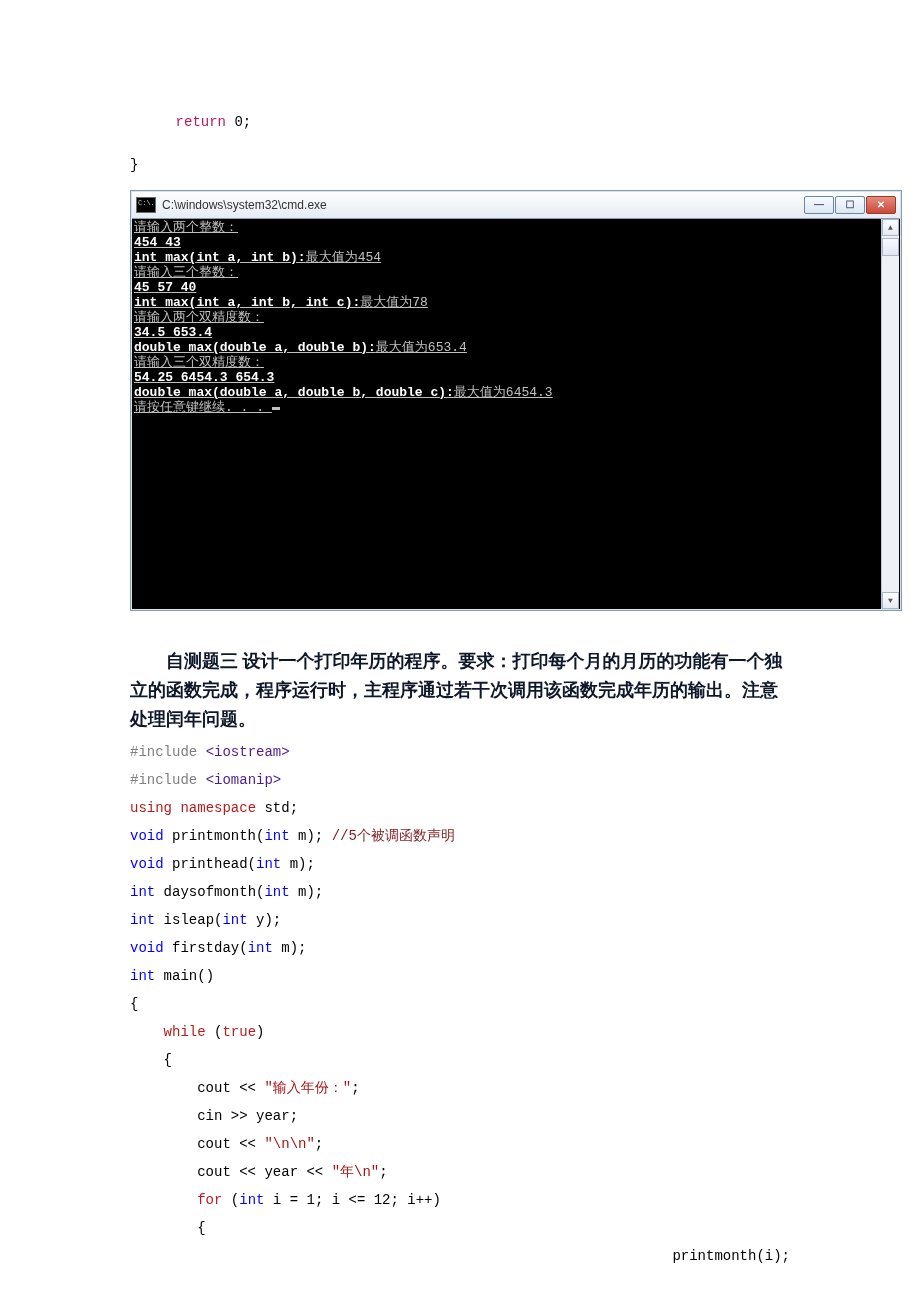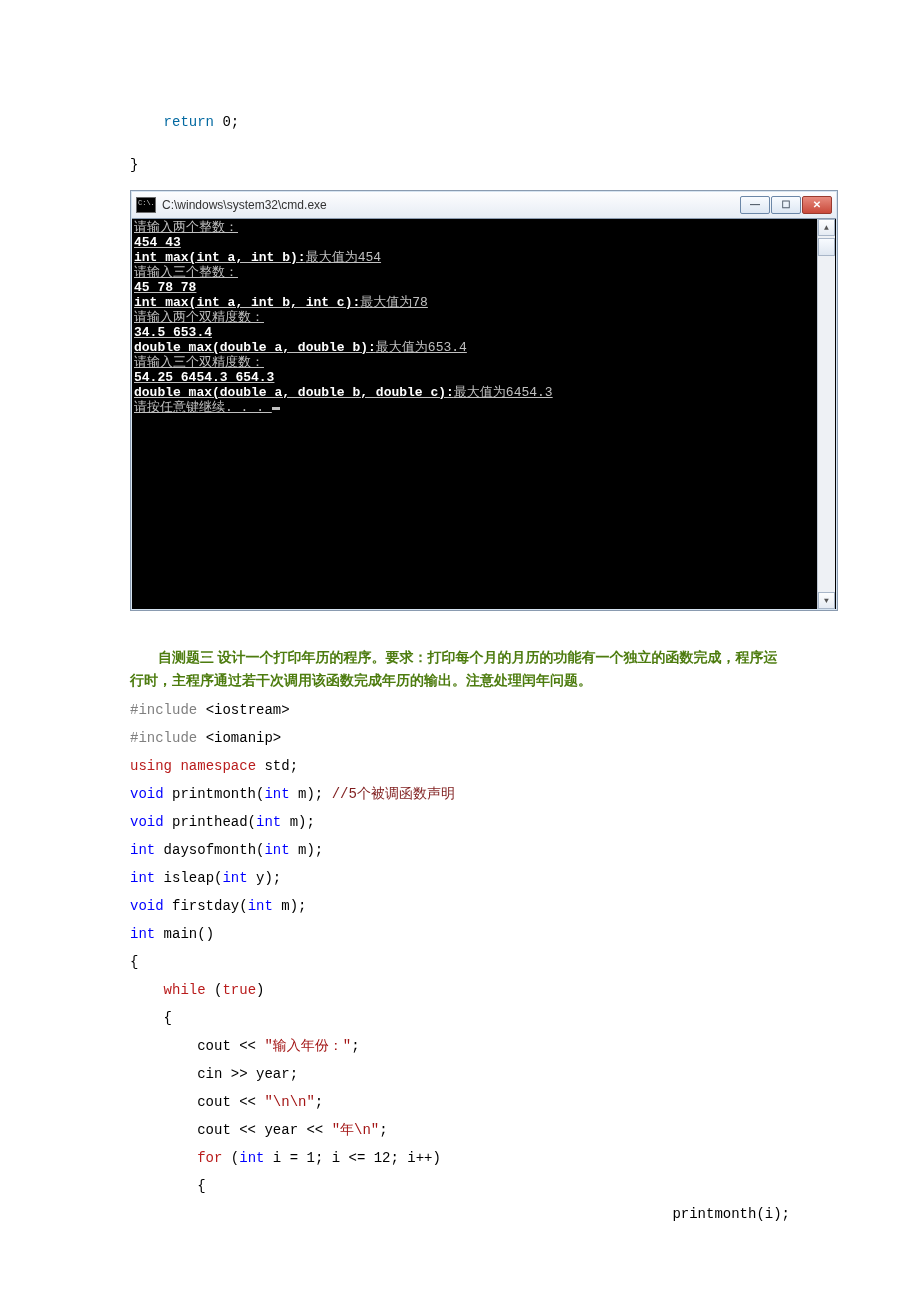--- a/index.html
+++ b/index.html
@@ -14,28 +14,28 @@
   padding: 110px 130px 60px 130px;
   box-sizing: border-box;
   background: #fff;
 }
 .code-top {
   font-family: "SimSun", "Courier New", monospace;
   font-size: 14px;
   line-height: 1.8;
   color: #000;
 }
-.kw-return { color: #0369a1; }
+.kw-return { color: #be185d; margin-left: 12px; }
 .terminal {
   margin-top: 12px;
   border: 1px solid #8a9bb0;
   background: #d6e4f1;
   padding: 1px;
   box-sizing: border-box;
-  width: 708px;
+  width: 772px;
   position: relative;
 }
 .titlebar {
   height: 26px;
   background: linear-gradient(#fdfdfe, #e6ecf4);
   display: flex;
   align-items: center;
   padding: 0 4px;
   border-bottom: 1px solid #8a9bb0;
 }
@@ -137,33 +137,33 @@
   display: inline-block;
   width: 8px;
   height: 3px;
   background: #c0c0c0;
   vertical-align: baseline;
   margin-bottom: 1px;
 }
 .problem-text {
   margin-top: 36px;
   font-family: "SimSun", "宋体", serif;
-  font-size: 14px;
+  font-size: 18px;
   line-height: 1.6;
-  color: #4d7c0f;
+  color: #0f172a;
   font-weight: bold;
 }
 .code2 {
   margin-top: 4px;
   font-family: "SimSun", "Courier New", monospace;
   font-size: 14px;
   line-height: 2.0;
 }
 .c-pre { color: #808080; text-align: right; }
-.c-hdr { color: #000000; }
+.c-hdr { color: #4c1d95; }
 .c-kw { color: #b91c1c; }
 .c-cmt { color: #7f1d1d; }
 .c-str { color: #a31515; }
 .c-type { color: #0000ff; text-align: right; }
 </style>
 </head>
 <body>
 
 <div class="page">
 
@@ -186,21 +186,21 @@
       <div class="term-scroll">
         <div class="arrow">▲</div>
         <div class="thumb"></div>
         <div class="arrow bottom">▼</div>
       </div>
       <div id="term-lines">
           <div class="term-line">请输入两个整数：</div>
           <div class="term-line"><span class="bold">454 43</span></div>
           <div class="term-line"><span class="bold">int max(int a, int b):</span><span>最大值为454</span></div>
           <div class="term-line">请输入三个整数：</div>
-          <div class="term-line"><span class="bold">45 78 78</span></div>
+          <div class="term-line"><span class="bold">45 57 40</span></div>
           <div class="term-line"><span class="bold">int max(int a, int b, int c):</span><span>最大值为78</span></div>
           <div class="term-line">请输入两个双精度数：</div>
           <div class="term-line"><span class="bold">34.5 653.4</span></div>
           <div class="term-line"><span class="bold">double max(double a, double b):</span><span>最大值为653.4</span></div>
           <div class="term-line">请输入三个双精度数：</div>
           <div class="term-line"><span class="bold">54.25 6454.3 654.3</span></div>
           <div class="term-line"><span class="bold">double max(double a, double b, double c):</span><span>最大值为6454.3</span></div>
           <div class="term-line">请按任意键继续. . . <span class="cursor"></span></div>
         </div>
     </div>

